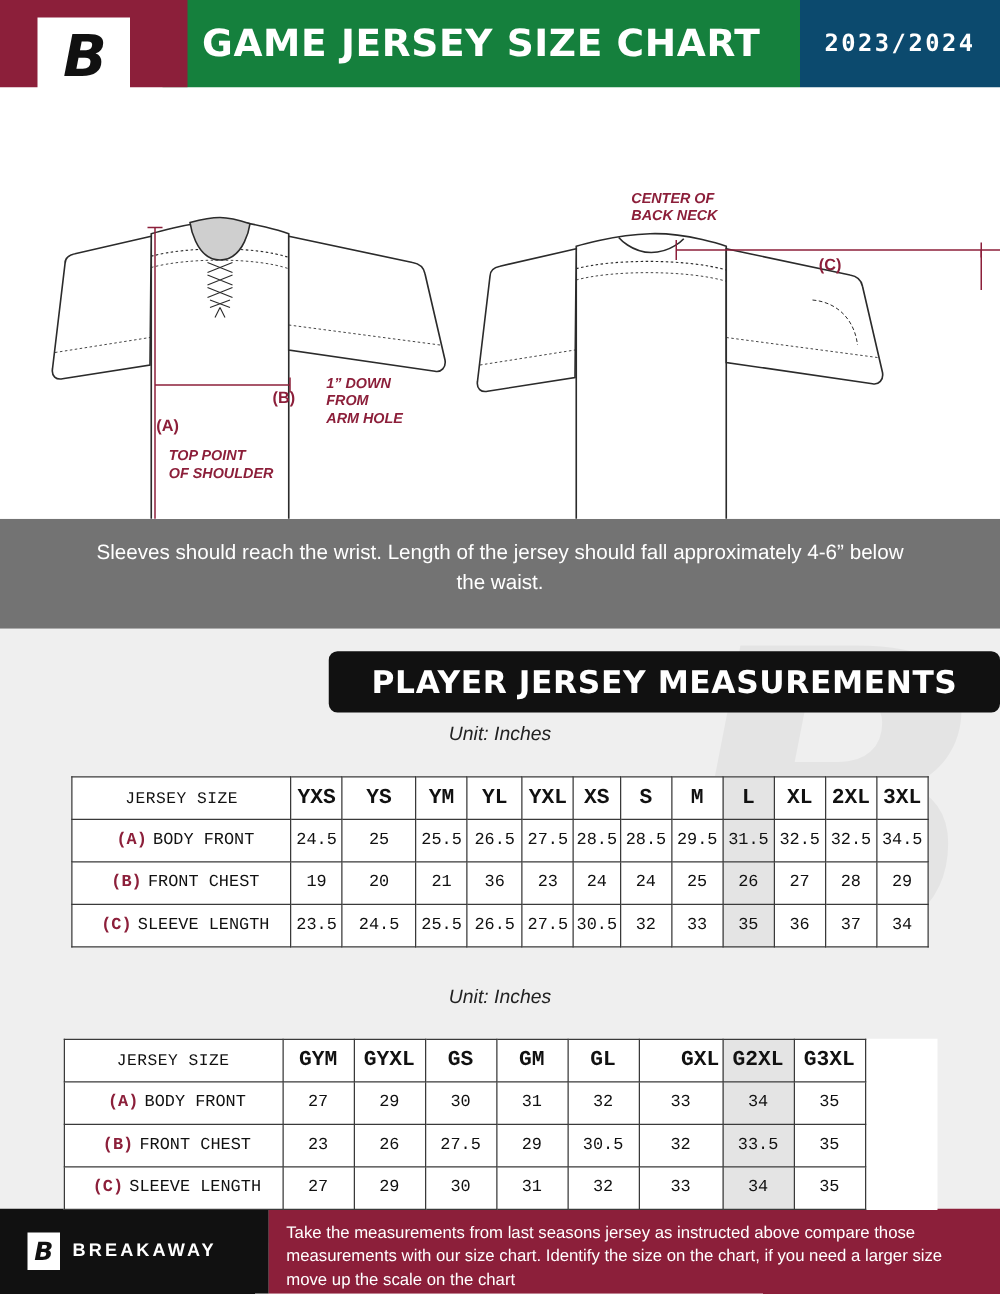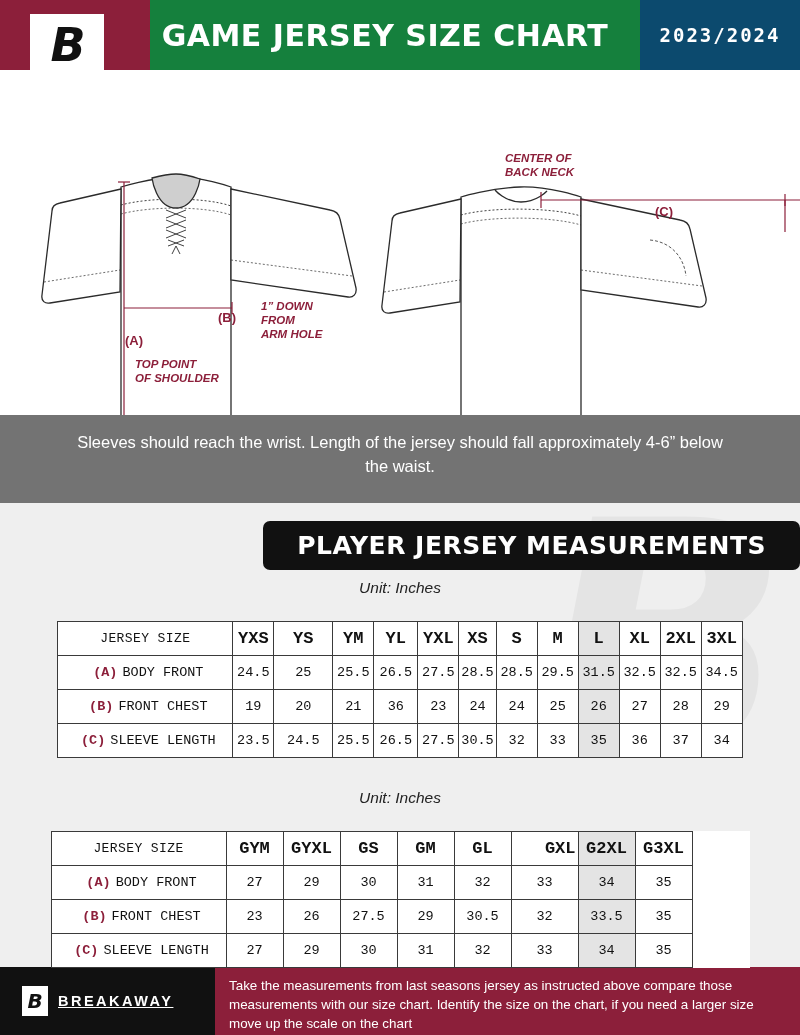--- a/index.html
+++ b/index.html
@@ -215,21 +215,20 @@
     font-style: italic;
     font-size: 20px;
     color: #111;
     line-height: 1;
   }
   .footer-brand {
     color: #ffffff;
     font-size: 14.5px;
     letter-spacing: 2.5px;
     font-weight: bold;
-    text-decoration: underline;
   }
   .footer-right {
     flex: 1;
     background: #8c1f3a;
     color: #ffffff;
     font-size: 13.4px;
     line-height: 1.42;
     padding: 9px 14px 0 14px;
   }
 </style>

